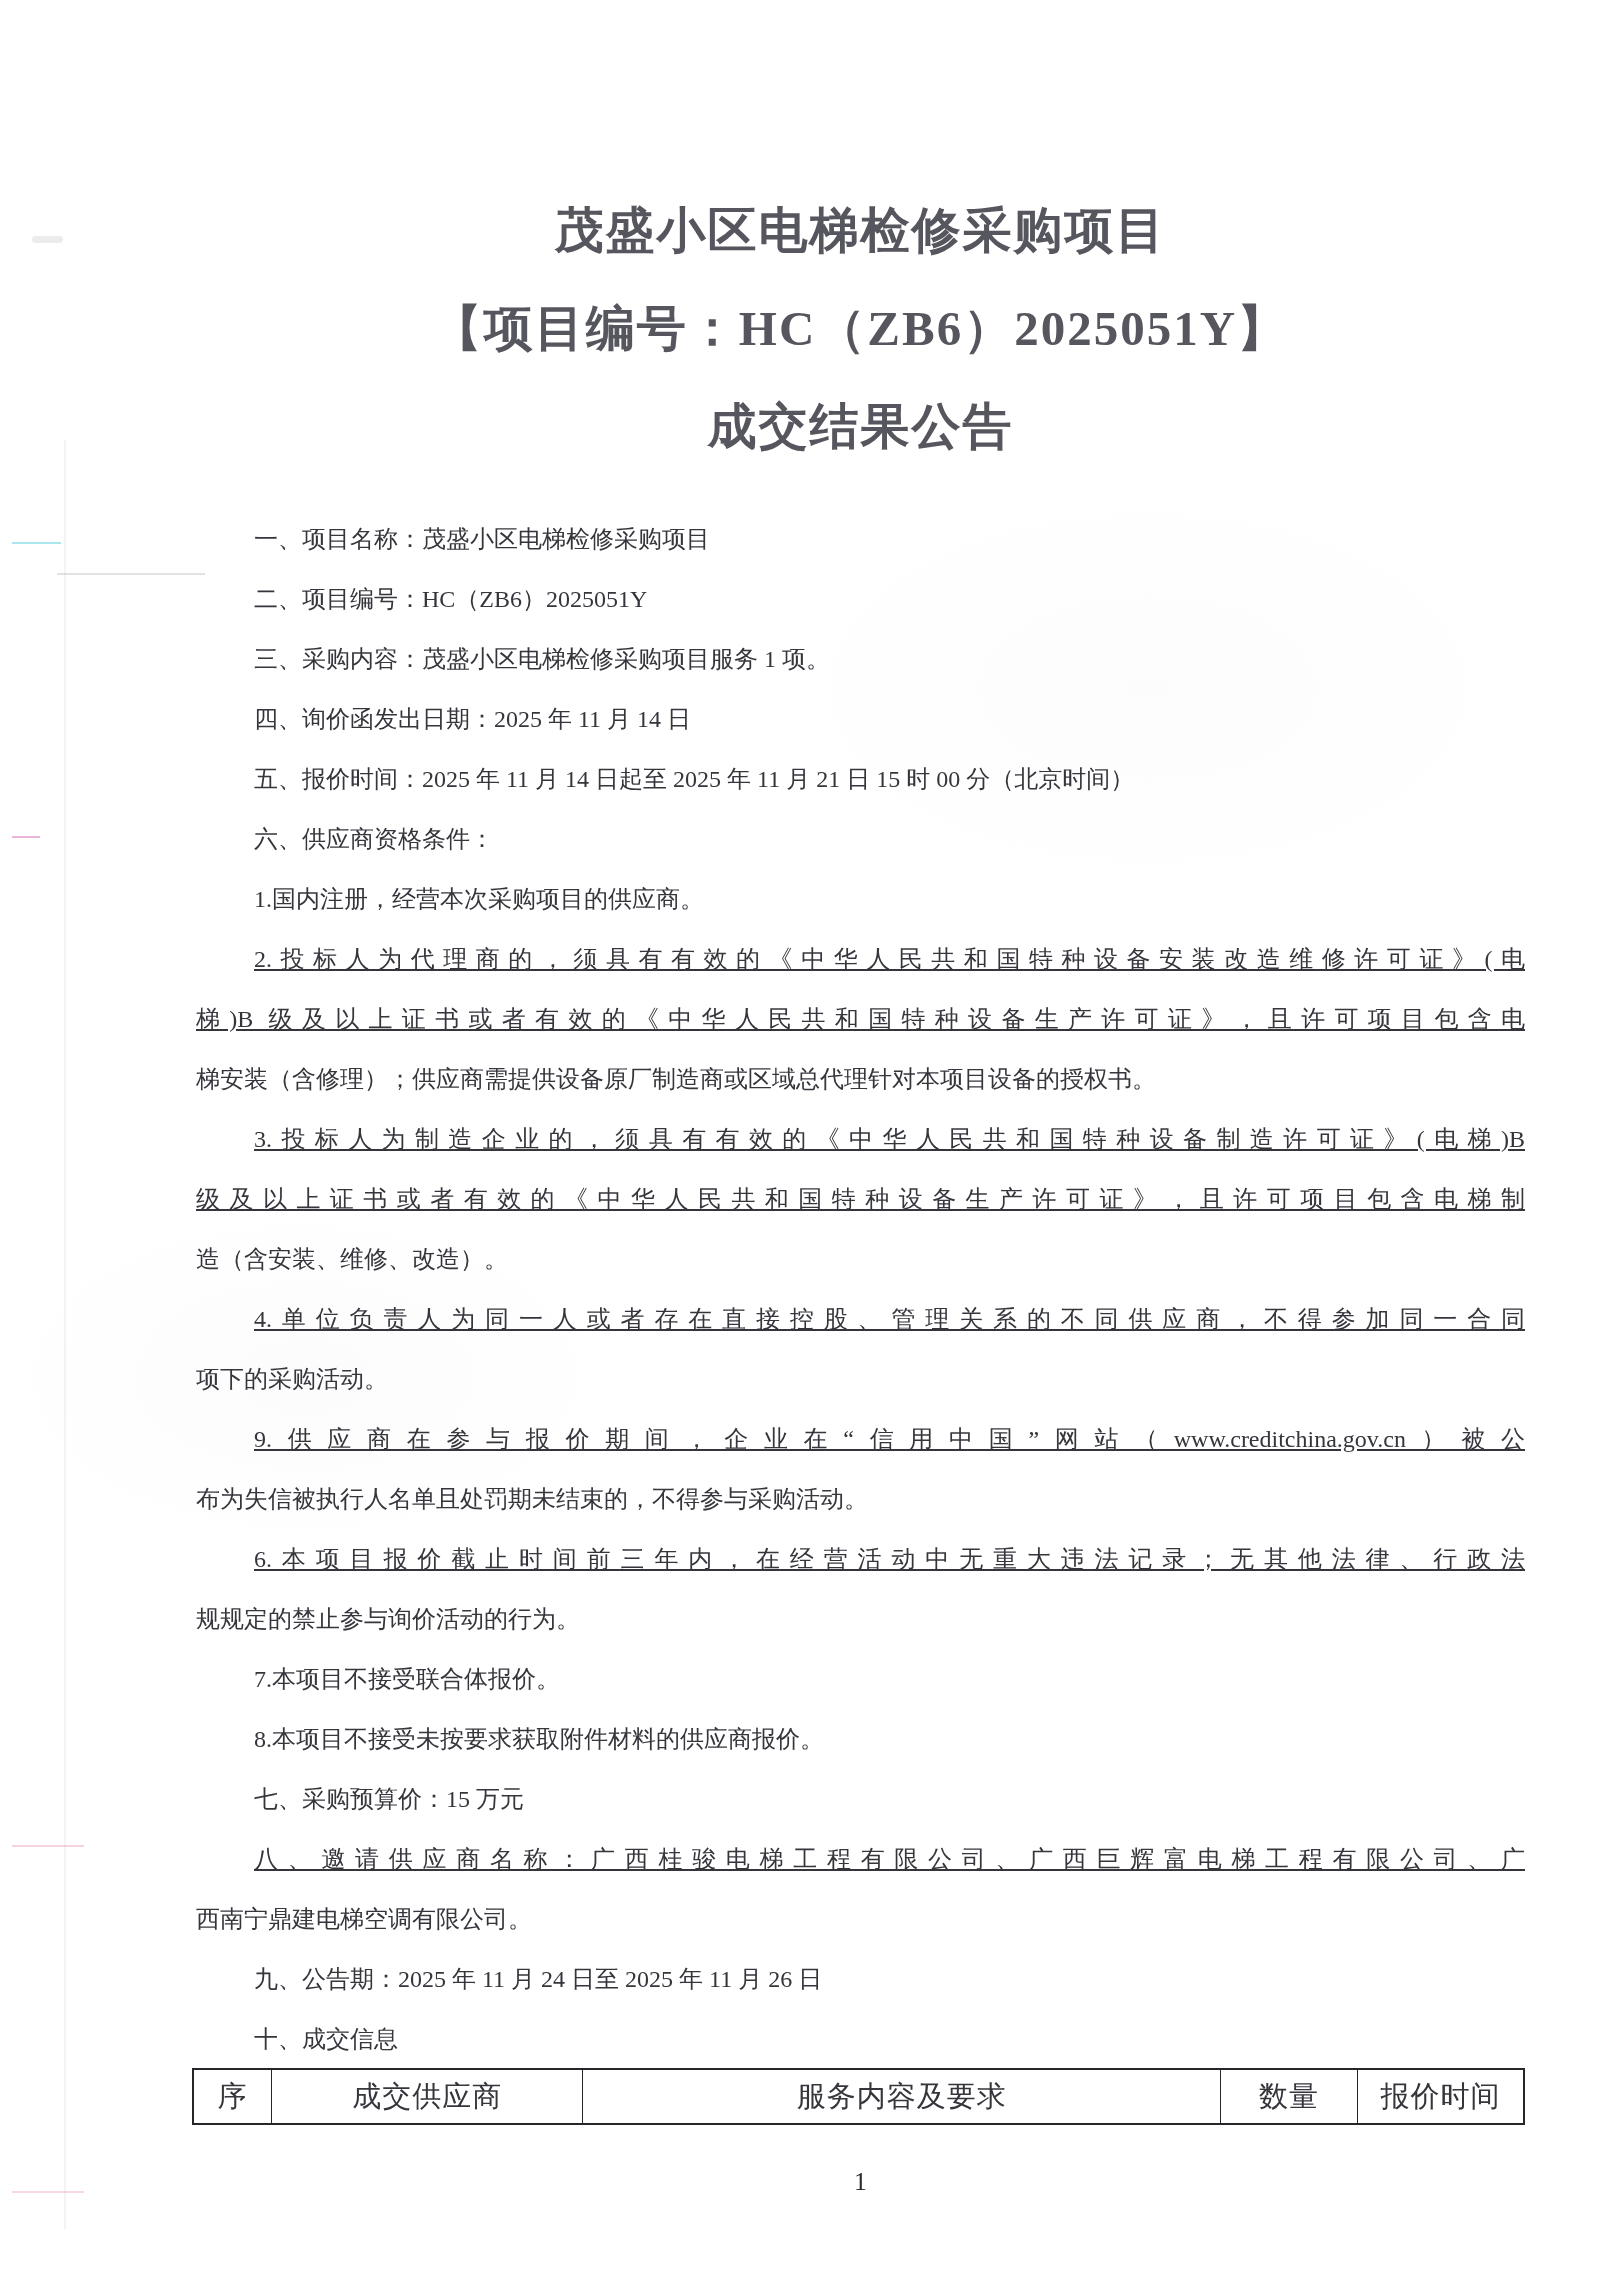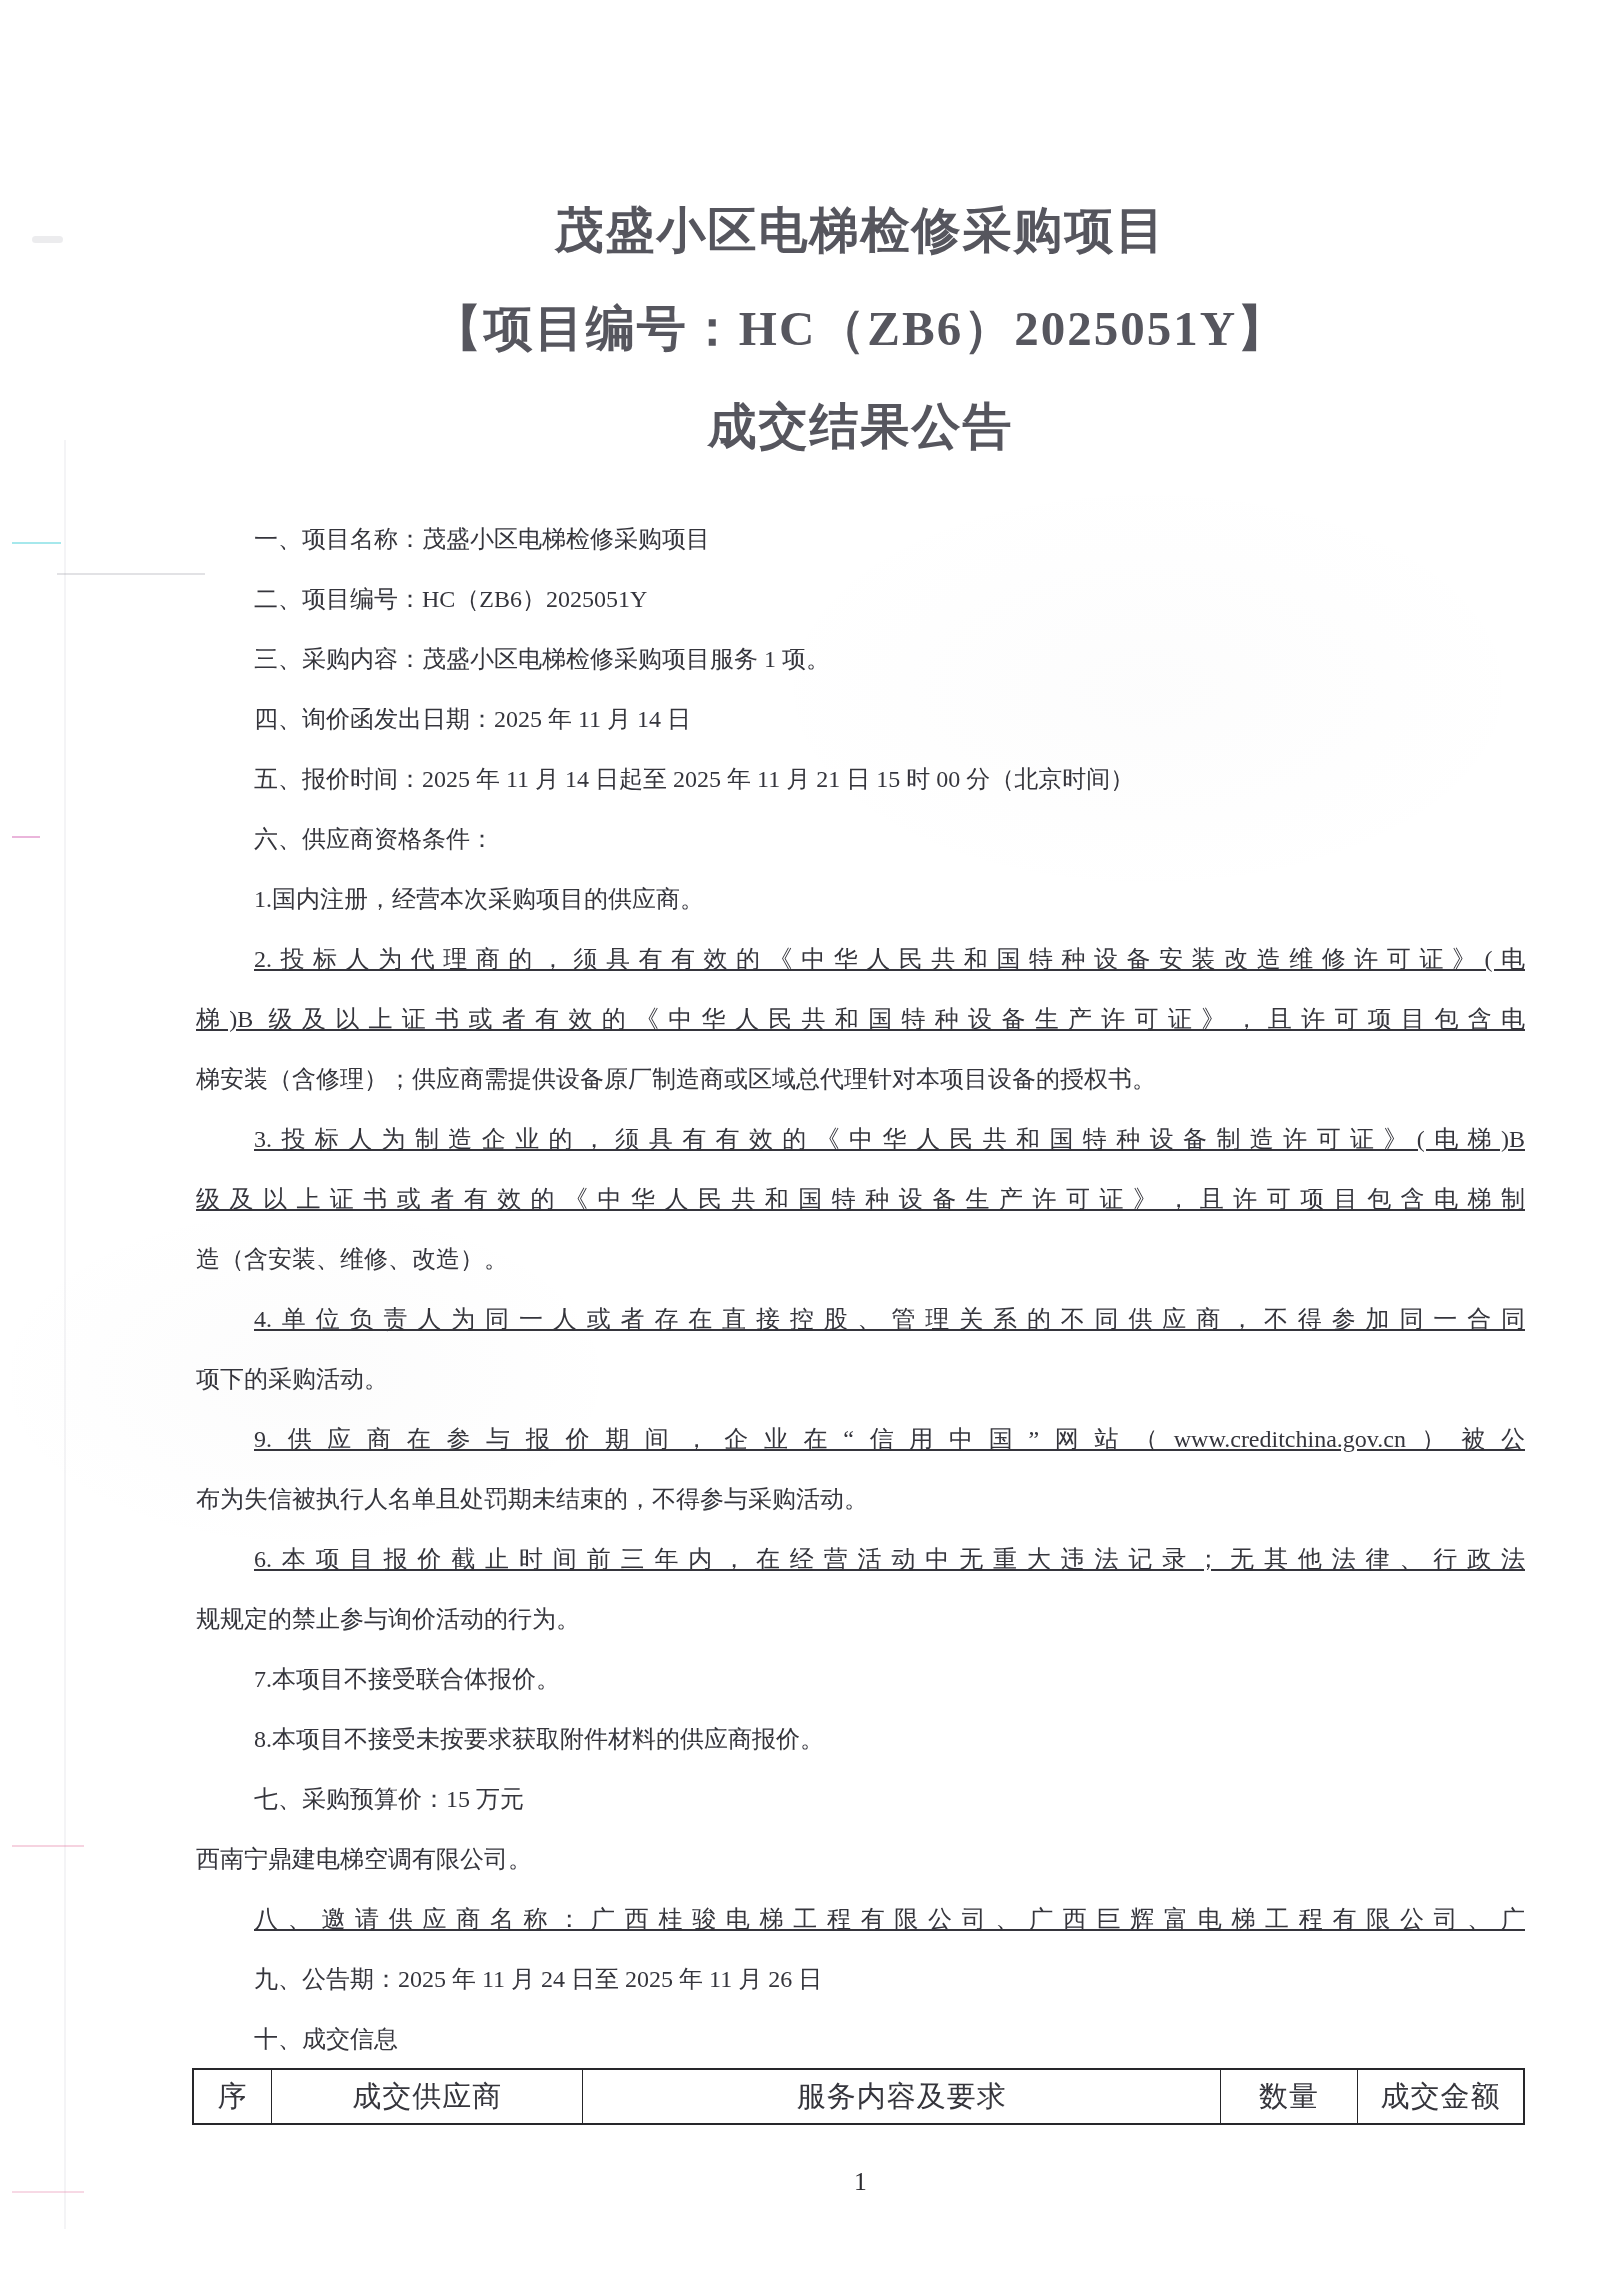--- a/index.html
+++ b/index.html
@@ -95,41 +95,41 @@
       <div class="body-line">造（含安装、维修、改造）。</div>
       <div class="body-line indent justify">4.单位负责人为同一人或者存在直接控股、管理关系的不同供应商，不得参加同一合同</div>
       <div class="body-line">项下的采购活动。</div>
       <div class="body-line indent justify">9.供应商在参与报价期间，企业在“信用中国”网站（www.creditchina.gov.cn）被公</div>
       <div class="body-line">布为失信被执行人名单且处罚期未结束的，不得参与采购活动。</div>
       <div class="body-line indent justify">6.本项目报价截止时间前三年内，在经营活动中无重大违法记录；无其他法律、行政法</div>
       <div class="body-line">规规定的禁止参与询价活动的行为。</div>
       <div class="body-line indent">7.本项目不接受联合体报价。</div>
       <div class="body-line indent">8.本项目不接受未按要求获取附件材料的供应商报价。</div>
       <div class="body-line indent">七、采购预算价：15 万元</div>
+      <div class="body-line indent justify">八、邀请供应商名称：广西桂骏电梯工程有限公司、广西巨辉富电梯工程有限公司、广</div>
       <div class="body-line">西南宁鼎建电梯空调有限公司。</div>
-      <div class="body-line indent justify">八、邀请供应商名称：广西桂骏电梯工程有限公司、广西巨辉富电梯工程有限公司、广</div>
       <div class="body-line indent">九、公告期：2025 年 11 月 24 日至 2025 年 11 月 26 日</div>
       <div class="body-line indent">十、成交信息</div>
     </div>
 
   <table class="deal-table" id="deal-table">
     <colgroup id="deal-table-cols">
         <col style="width: 5.9%;">
         <col style="width: 23.4%;">
         <col style="width: 47.9%;">
         <col style="width: 10.3%;">
         <col style="width: 12.5%;">
       </colgroup>
     <thead>
         <tr id="deal-table-header-row">
           <th>序</th>
           <th>成交供应商</th>
           <th>服务内容及要求</th>
           <th>数量</th>
-          <th>成交金额</th>
+          <th>报价时间</th>
         </tr>
       </thead>
   </table>
 
   <div class="page-number">1</div>
 
   <div class="artifact streak-vertical"></div>
   <div class="artifact line-cyan"></div>
   <div class="artifact line-gray"></div>
   <div class="artifact line-magenta"></div>

